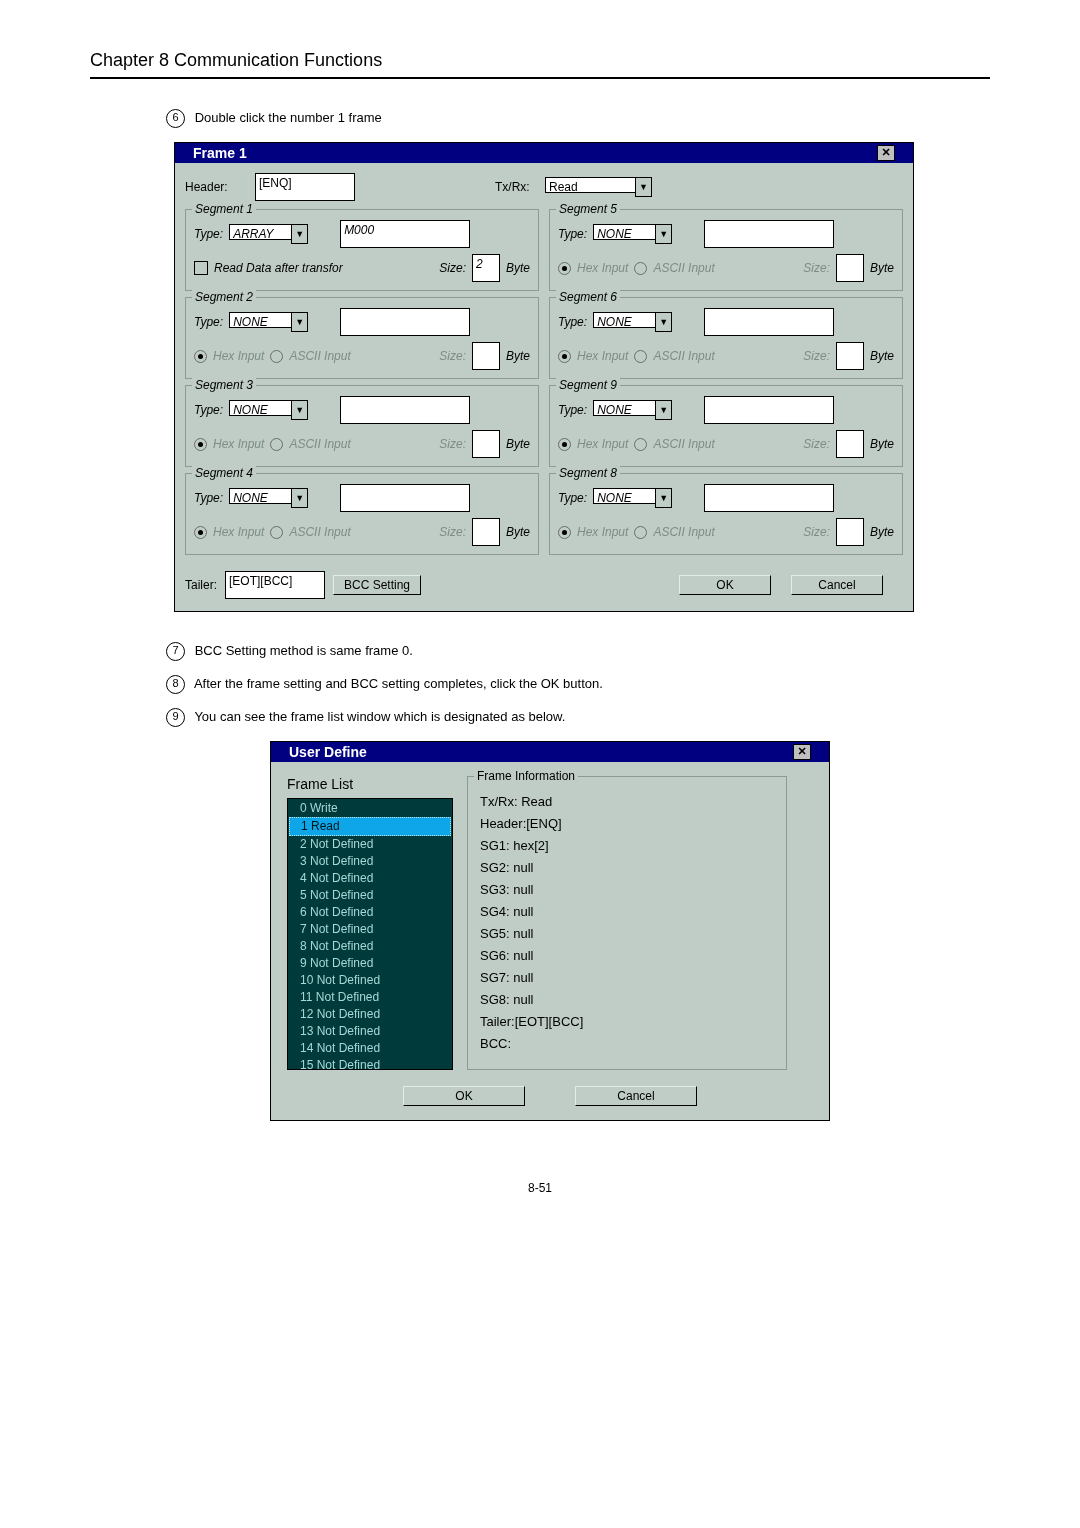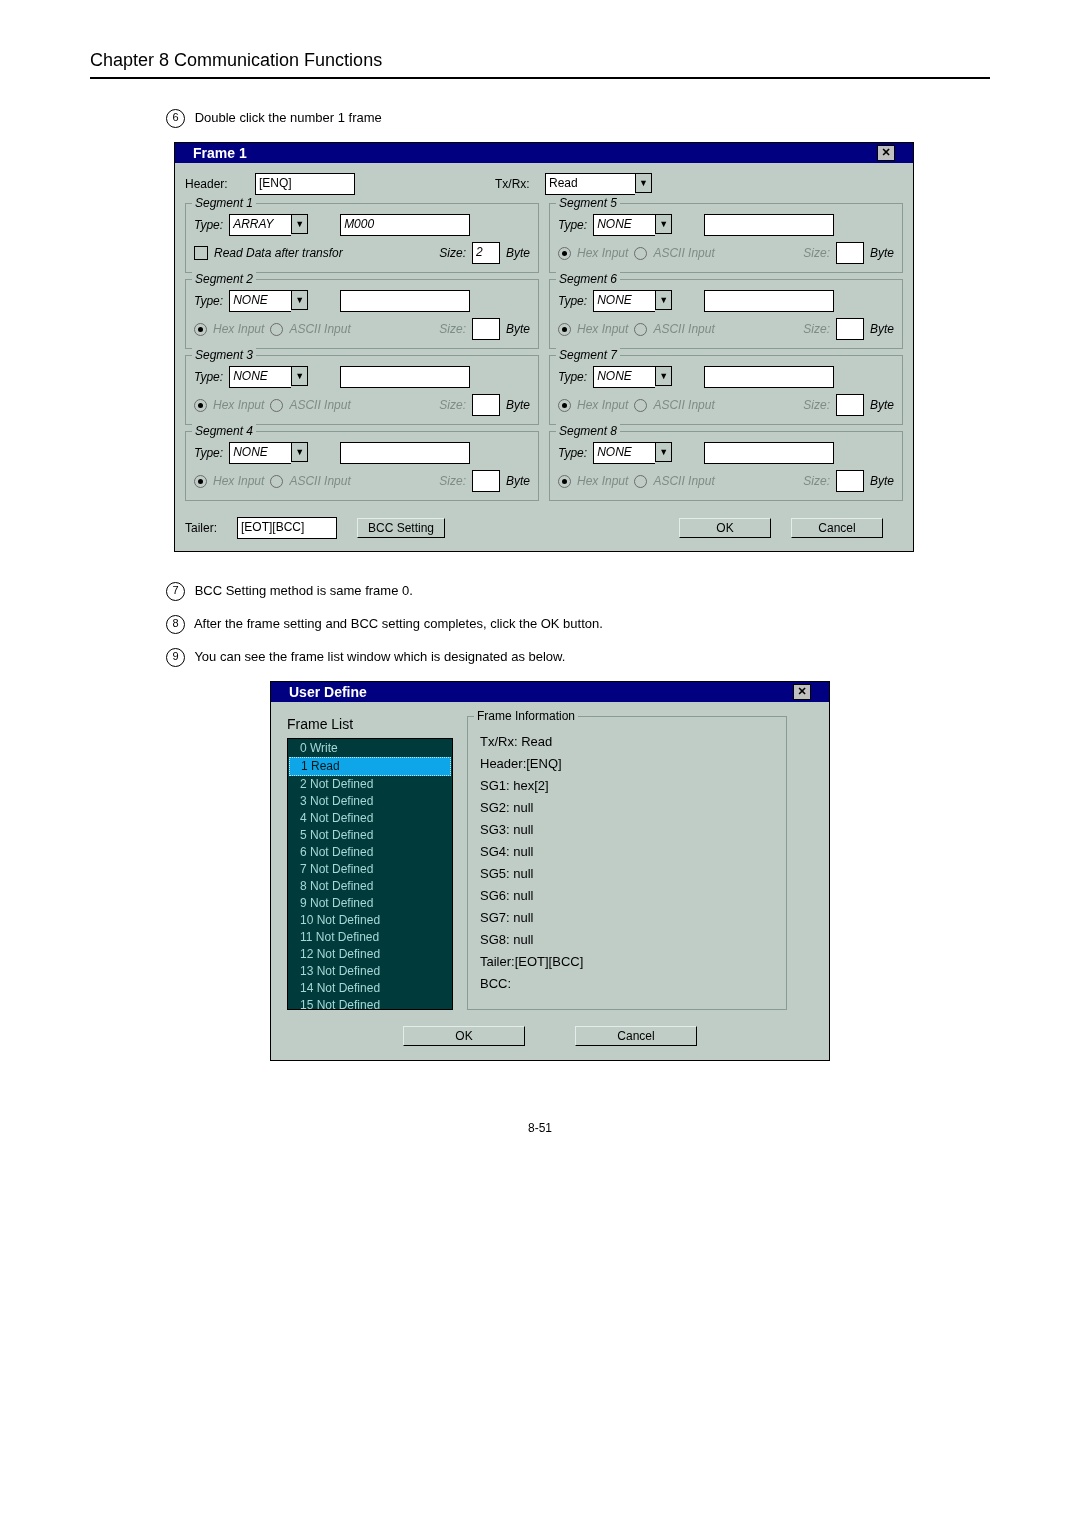--- a/index.html
+++ b/index.html
@@ -82,34 +82,34 @@
   }
   .toprow {
     display: flex;
     align-items: center;
     margin-bottom: 8px;
   }
   .toprow .lbl { width: 70px; }
   .w95-input {
     background: #fff;
     border: 1px solid #000;
-    height: 22px;
+    height: 28px;
     line-height: 18px;
     padding: 0 3px;
     box-sizing: border-box;
   }
   .w95-select {
     display: inline-flex;
     align-items: stretch;
   }
   .w95-select .field {
     background: #fff;
     border: 1px solid #000;
     border-right: none;
-    height: 22px;
+    height: 16px;
     line-height: 18px;
     padding: 0 3px;
     box-sizing: border-box;
   }
   .w95-select .arrow {
     width: 15px;
     height: 18px;
     background: #c0cdc7;
     border: 1px solid #000;
     display: flex;
@@ -166,21 +166,21 @@
     padding: 2px 10px;
     font-size: 12px;
   }
   .bottomrow {
     display: flex;
     align-items: center;
     gap: 8px;
     margin-top: 10px;
     justify-content: space-between;
   }
-  .bottomrow .left { display: flex; align-items: center; gap: 20px; }
+  .bottomrow .left { display: flex; align-items: center; gap: 8px; }
   .bottomrow .right { display: flex; gap: 20px; padding-right: 20px; }
   .checkbox {
     width: 12px; height: 12px; border: 1px solid #000; background: #c0cdc7;
     display: inline-block;
   }
   .body2 {
     padding: 14px 16px 14px 16px;
   }
   .ud-cols {
     display: flex;
@@ -409,21 +409,21 @@
                 <span class="disabled-text">Hex Input</span>
                 <span class="radio-dot"></span>
                 <span class="disabled-text">ASCII Input</span>
                 <span class="spacer"></span>
                 <span class="disabled-text">Size:</span>
                 <span class="w95-input size-field"></span>
                 <span>Byte</span>
               </div>
             </div>
             <div class="groupbox">
-              <span class="gb-title">Segment 7</span>
+              <span class="gb-title">Segment 9</span>
               <div class="seg-line1">
                 <span>Type:</span>
                 <span class="w95-select">
                   <span class="field type-field">NONE</span>
                   <span class="arrow">▼</span>
                 </span>
                 <span style="width: 20px;"></span>
                 <span class="w95-input val-field"></span>
               </div>
               <div class="seg-line2">

